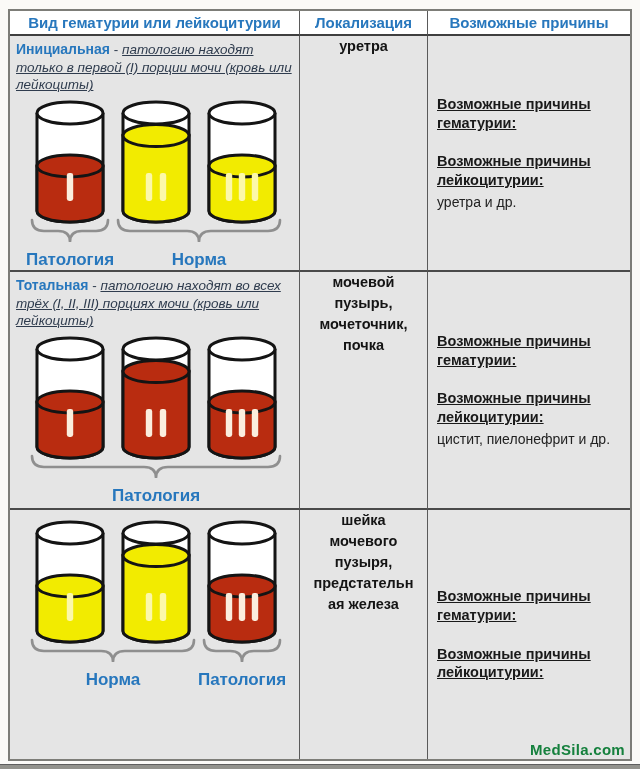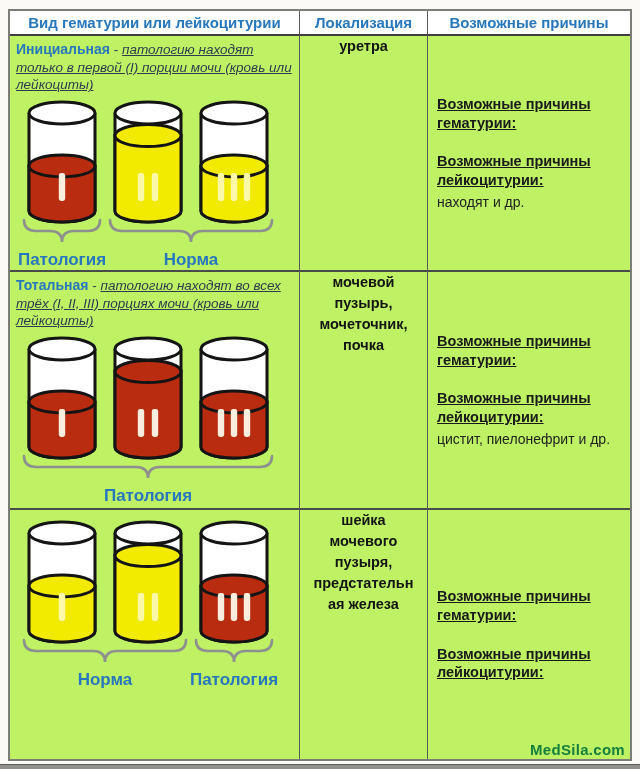--- a/index.html
+++ b/index.html
@@ -20,28 +20,28 @@
     grid-template-rows:25px 236px 238px 1fr;
     position:absolute;
   }
   .hcell {
     display:flex; align-items:center; justify-content:center;
     font-weight:bold; font-size:15px; color:#2777bd;
     border-bottom:2px solid #3f3f3f; background:#fff;
     white-space:nowrap;
   }
   .c1,.c2 { border-right:1px solid #5a5a5a; }
-  .cell { background:#bef264; overflow:hidden; }
+  .cell { background:#e5e5e5; overflow:hidden; }
   .col1,.col2 { border-right:1px solid #5a5a5a; }
   .rb { border-bottom:2px solid #4a4a4a; }
   .col1 { padding:4px 4px 0 6px; }
   .type-par { margin:0; font-size:13.5px; line-height:1.3; color:#2f3c4e; }
   .type-name { color:#2777bd; font-weight:bold; font-size:14px; }
   .type-desc { font-style:italic; text-decoration:underline; }
-  .illustration { margin-top:5px; margin-left:2px; }
+  .illustration { margin-top:5px; margin-left:2px;text-align:center; }
   .col2 { display:flex; align-items:flex-start; justify-content:center; }
   .loc-text {
     font-weight:bold; font-size:14.5px; color:#141414;
     text-align:center; line-height:1.45; white-space:pre-line;
   }
   .col3 { display:flex; flex-direction:column; justify-content:center; padding:0 6px 0 9px; gap:20px; }
   .cause-heading {
     font-weight:bold; font-size:14.5px; color:#1a1a1a;
     text-decoration:underline; white-space:pre-line; line-height:1.3;
   }
@@ -106,21 +106,21 @@
   </div>
   <div class="cell col3 rb">
   <div class="cause">
     <div class="cause-heading">Возможные причины
 гематурии:</div>
   </div>
 
   <div class="cause">
     <div class="cause-heading">Возможные причины
 лейкоцитурии:</div>
-    <div class="cause-text">находят и др.</div>
+    <div class="cause-text">уретра и др.</div>
   </div>
 </div>
 
   <div class="cell col1 rb">
     <p class="type-par">
       <span class="type-name">Тотальная</span>
       <span class="dash">-</span>
       <span class="type-desc">патологию находят во всех трёх (I, II, III) порциях мочи (кровь или лейкоциты)</span>
     </p>
     <div class="illustration"><svg viewBox="0 0 262 172" width="262" height="172">

